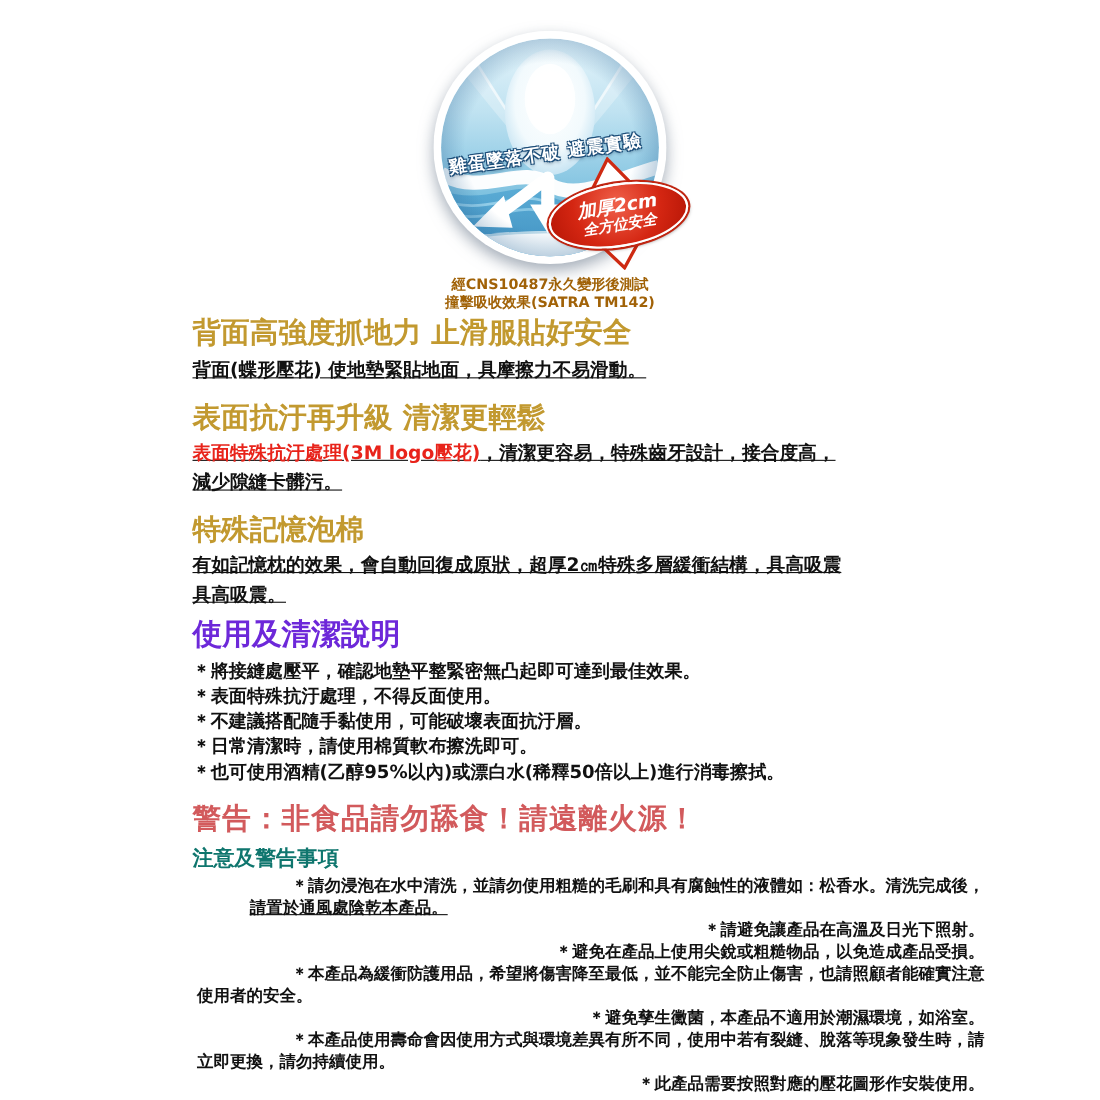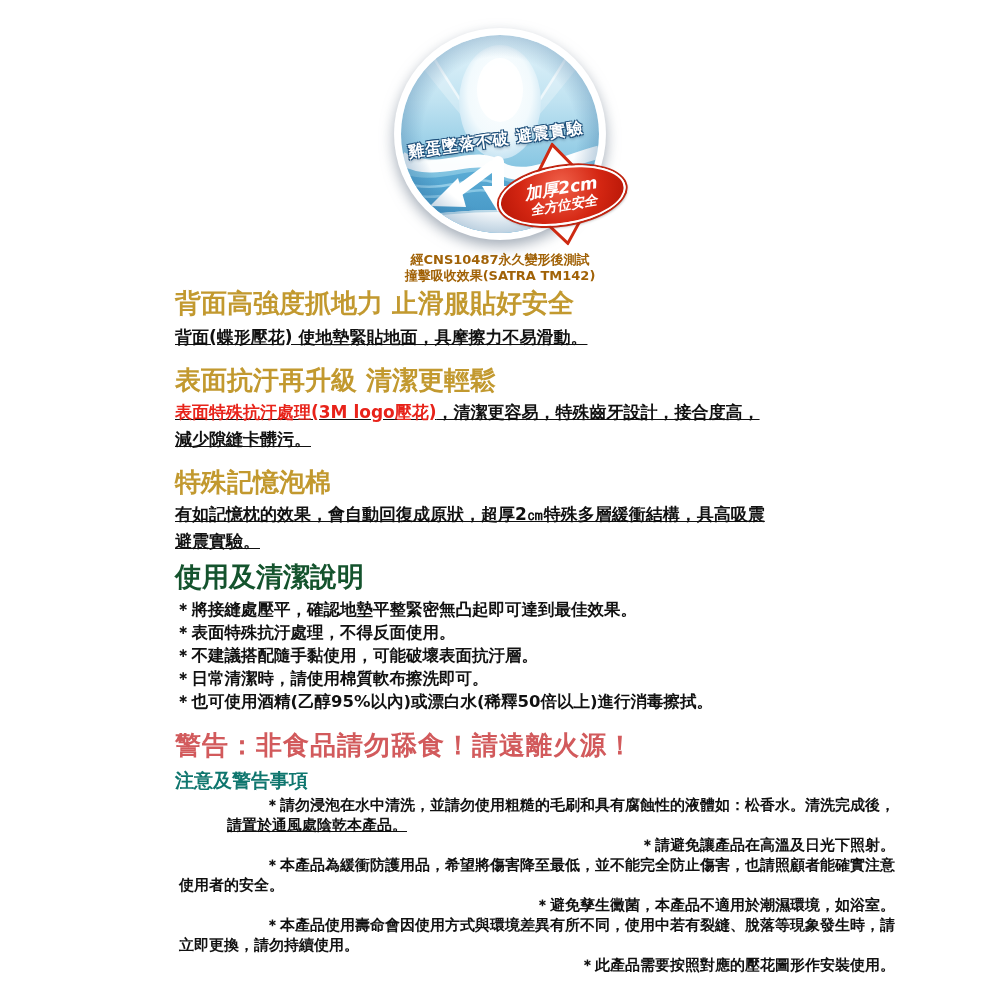--- a/index.html
+++ b/index.html
@@ -22,21 +22,21 @@
               border:2px solid #fff;box-shadow:0 0 0 2px #c02511,1px 2px 3px rgba(0,0,0,.35);
               color:#fff;font-style:italic;display:flex;flex-direction:column;
               align-items:center;justify-content:center;line-height:1.12;}
   .badge-l1{font-size:17px;}
   .badge-l2{font-size:13.5px;}
   .hero-caption{margin-top:12px;font-size:13px;line-height:16px;color:#a16207;}
 
   
   .sections{position:absolute;left:175px;top:288px;width:720px;}
   .s-title{font-size:26px;line-height:30px;color:#c2992f;white-space:nowrap;}
-  .s-title.blue{color:#14532d;font-size:27px;line-height:32px;}
+  .s-title.blue{color:#6d28d9;font-size:27px;line-height:32px;}
   .body-line{font-size:17px;line-height:27px;color:#111;white-space:nowrap;text-decoration:underline;}
   .red{color:#e8231a;}
   .mt14{margin-top:14px;} .mt4{margin-top:4px;} .mt6{margin-top:6px;}
 
   .u-list{margin-top:5px;}
   .u-item{font-size:16.5px;line-height:23px;white-space:nowrap;}
 
   .warning-banner{margin-top:17px;font-size:26px;line-height:30px;color:#d25a5c;
                   letter-spacing:1px;white-space:nowrap;}
   .notice-title{margin-top:9px;font-size:19px;line-height:22px;color:#0f766e;white-space:nowrap;}
@@ -121,21 +121,21 @@
 
     <div class="s-title">背面高強度抓地力 止滑服貼好安全</div>
     <div class="body-line mt6">背面(蝶形壓花) 使地墊緊貼地面，具摩擦力不易滑動。</div>
 
     <div class="s-title mt14">表面抗汙再升級 清潔更輕鬆</div>
     <div class="body-line mt4"><span class="red">表面特殊抗汙處理(3M logo壓花)</span><span>，清潔更容易，特殊齒牙設計，接合度高，</span></div>
     <div class="body-line">減少隙縫卡髒污。</div>
 
     <div class="s-title mt14">特殊記憶泡棉</div>
     <div class="body-line mt4">有如記憶枕的效果，會自動回復成原狀，超厚2㎝特殊多層緩衝結構，具高吸震</div>
-    <div class="body-line">避震實驗。</div>
+    <div class="body-line">具高吸震。</div>
 
     <div class="s-title blue mt6">使用及清潔說明</div>
     <div class="u-list">
       <div class="u-item"><span>＊</span><span>將接縫處壓平，確認地墊平整緊密無凸起即可達到最佳效果。</span></div>
       <div class="u-item"><span>＊</span><span>表面特殊抗汙處理，不得反面使用。</span></div>
       <div class="u-item"><span>＊</span><span>不建議搭配隨手黏使用，可能破壞表面抗汙層。</span></div>
       <div class="u-item"><span>＊</span><span>日常清潔時，請使用棉質軟布擦洗即可。</span></div>
       <div class="u-item"><span>＊</span><span>也可使用酒精(乙醇95%以內)或漂白水(稀釋50倍以上)進行消毒擦拭。</span></div>
     </div>
 
@@ -144,20 +144,23 @@
     <div class="notice-title">注意及警告事項</div>
     <div class="n-list">
       <div class="n-item">
         <div class="n-line1"><span>＊</span><span>請勿浸泡在水中清洗，並請勿使用粗糙的毛刷和具有腐蝕性的液體如：松香水。清洗完成後，</span></div>
         <div class="n-line2 center">請置於通風處陰乾本產品。</div>
       </div>
       <div class="n-item">
         <div class="n-line1"><span>＊</span><span>請避免讓產品在高溫及日光下照射。</span></div>
       </div>
       <div class="n-item">
+        <div class="n-line1"><span>＊</span><span>避免在產品上使用尖銳或粗糙物品，以免造成產品受損。</span></div>
+      </div>
+      <div class="n-item">
         <div class="n-line1"><span>＊</span><span>本產品為緩衝防護用品，希望將傷害降至最低，並不能完全防止傷害，也請照顧者能確實注意</span></div>
         <div class="n-line2">使用者的安全。</div>
       </div>
       <div class="n-item">
         <div class="n-line1"><span>＊</span><span>避免孳生黴菌，本產品不適用於潮濕環境，如浴室。</span></div>
       </div>
       <div class="n-item">
         <div class="n-line1"><span>＊</span><span>本產品使用壽命會因使用方式與環境差異有所不同，使用中若有裂縫、脫落等現象發生時，請</span></div>
         <div class="n-line2">立即更換，請勿持續使用。</div>
       </div>

